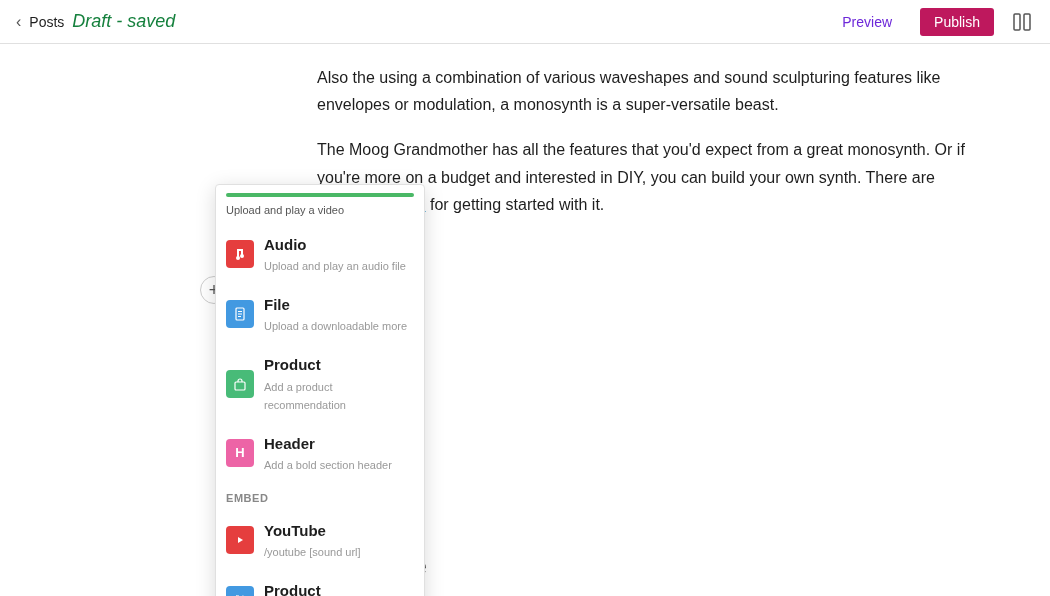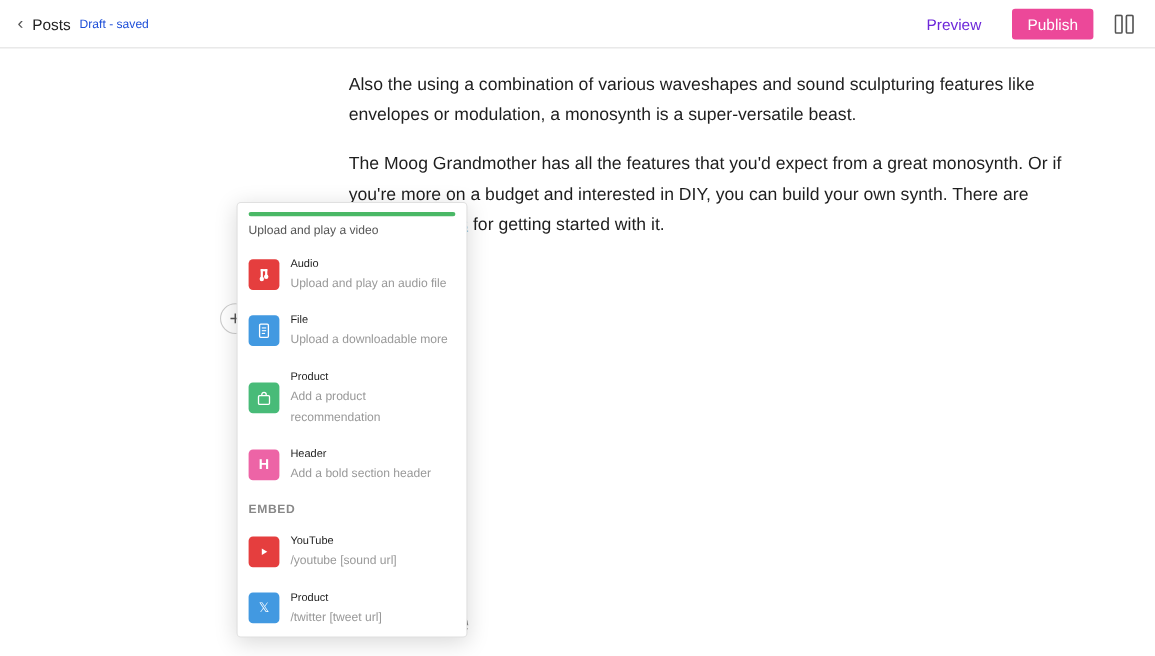--- a/index.html
+++ b/index.html
@@ -36,38 +36,39 @@
       font-size: 16px;
       cursor: pointer;
     }
     .posts-link {
       color: #1e1e1e;
       font-size: 14px;
       font-weight: 500;
       cursor: pointer;
     }
     .draft-status {
-      color: #1d4ed8;
-      font-size: 11px;
+      color: #15803d;
+      font-size: 18px;
+      font-style: italic;
     }
     #topbar-right {
       display: flex;
       align-items: center;
       gap: 16px;
     }
     .preview-btn {
       background: none;
       border: none;
       font-size: 14px;
       color: #6d28d9;
       cursor: pointer;
       padding: 6px 12px;
     }
     .publish-btn {
-      background: #ec4899;
+      background: #be185d;
       color: #fff;
       border: none;
       border-radius: 3px;
       padding: 6px 14px;
       font-size: 14px;
       cursor: pointer;
       font-weight: 500;
     }
     .layout-icon {
       width: 24px;
@@ -168,22 +169,22 @@
     .icon-file { background: #4299e1; }
     .icon-product { background: #48bb78; }
     .icon-header { background: #ed64a6; }
     .icon-youtube { background: #e53e3e; }
     .icon-twitter { background: #4299e1; }
 
     .popup-item-text {
       flex: 1;
     }
     .popup-item-title {
-      font-size: 10px;
-      font-weight: 400;
+      font-size: 15px;
+      font-weight: 700;
       color: #1e1e1e;
     }
     .popup-item-subtitle {
       font-size: 11px;
       color: #999;
     }
     .popup-section-label {
       font-size: 11px;
       color: #888;
       font-weight: 600;

